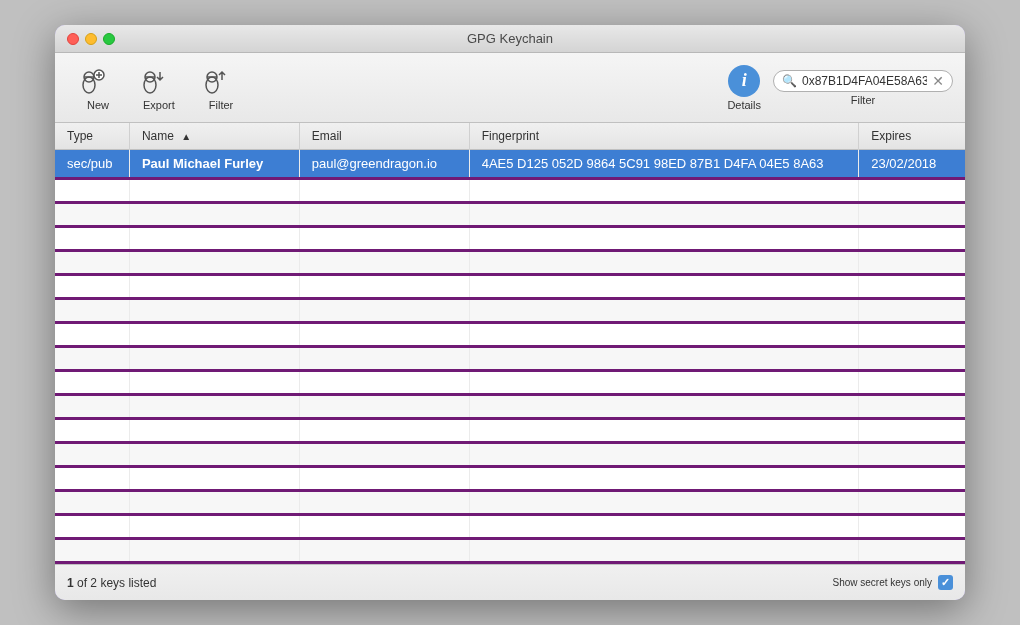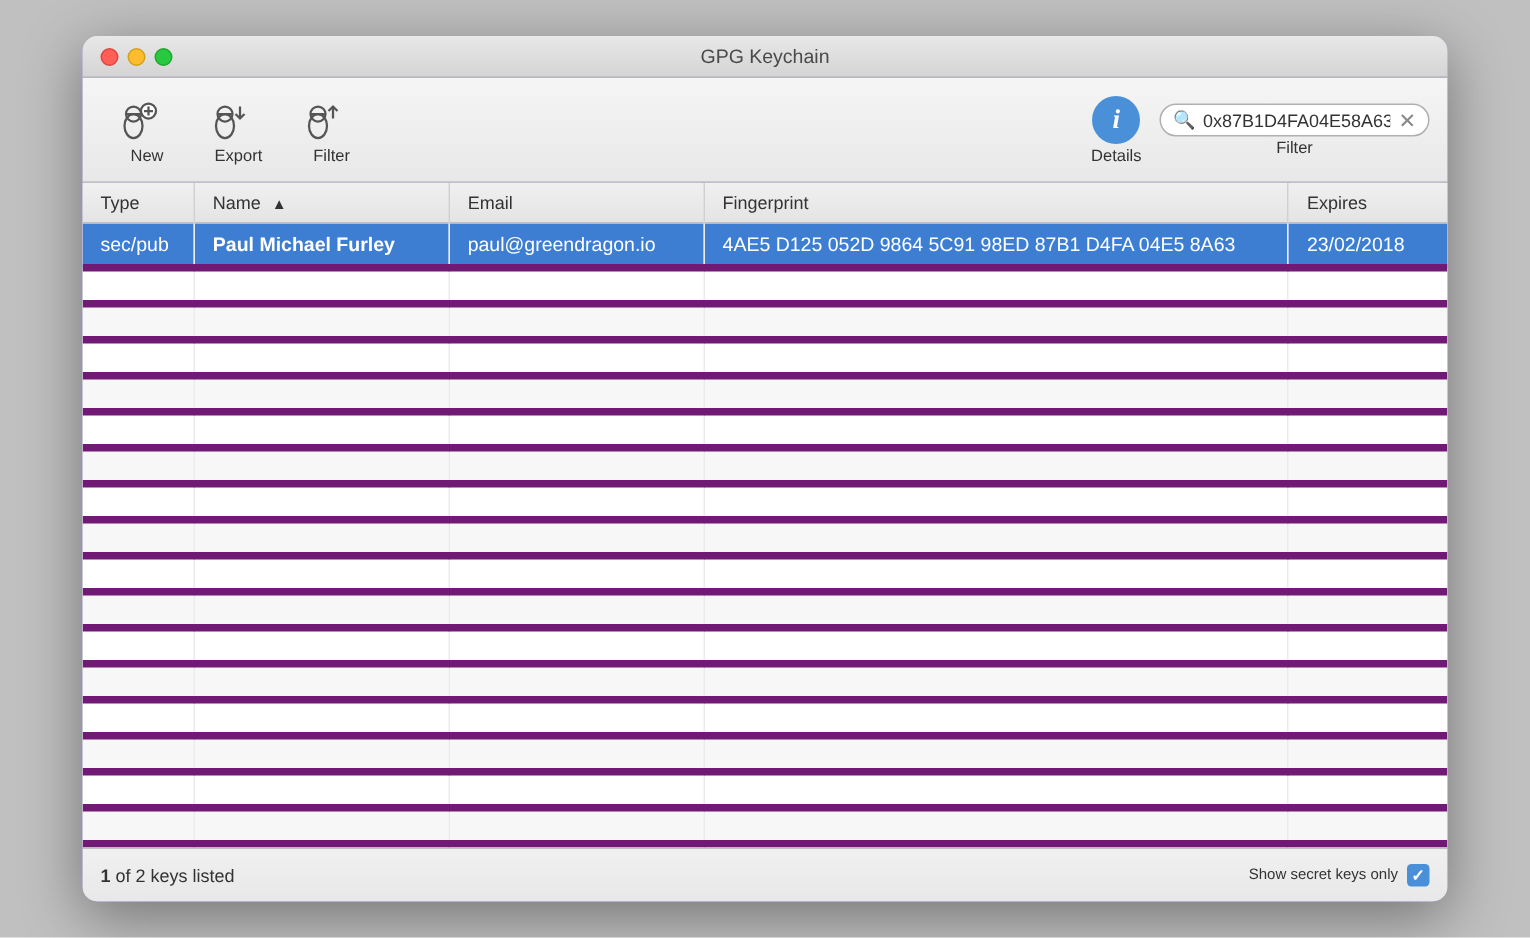--- a/index.html
+++ b/index.html
@@ -217,21 +217,21 @@
     .table th:last-child {
       border-right: none;
     }
 
     .sort-arrow {
       margin-left: 4px;
       font-size: 10px;
     }
 
     .table tbody tr {
-      border-bottom: 5px solid #701a75;
+      border-bottom: 3px solid #701a75;
       margin-left: 44px;
     }
 
     .table tbody tr:nth-child(odd) {
       background: #f7f7f7;
     }
 
     .table tbody tr:nth-child(even) {
       background: #ffffff;
     }

